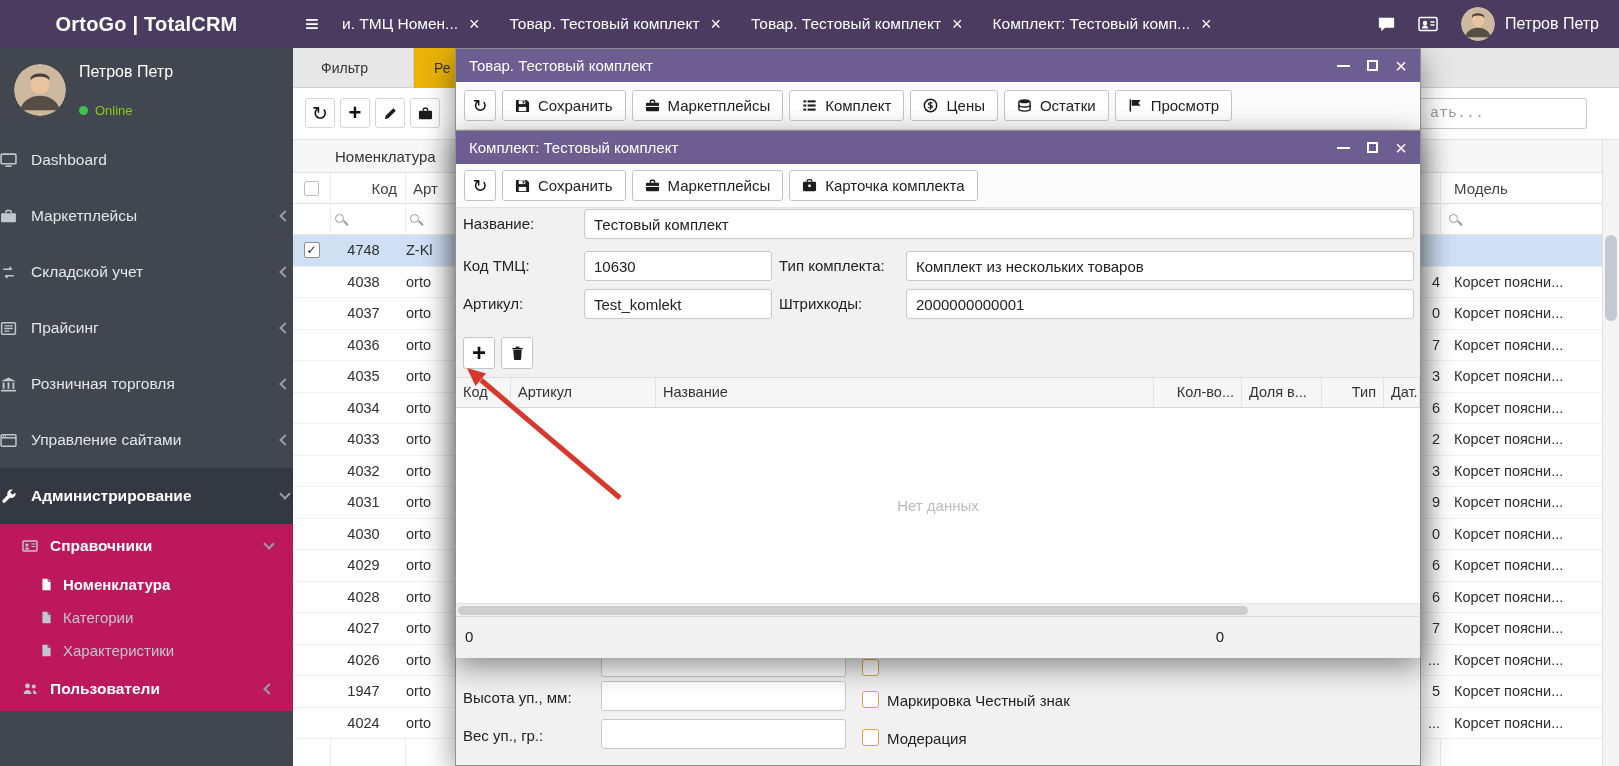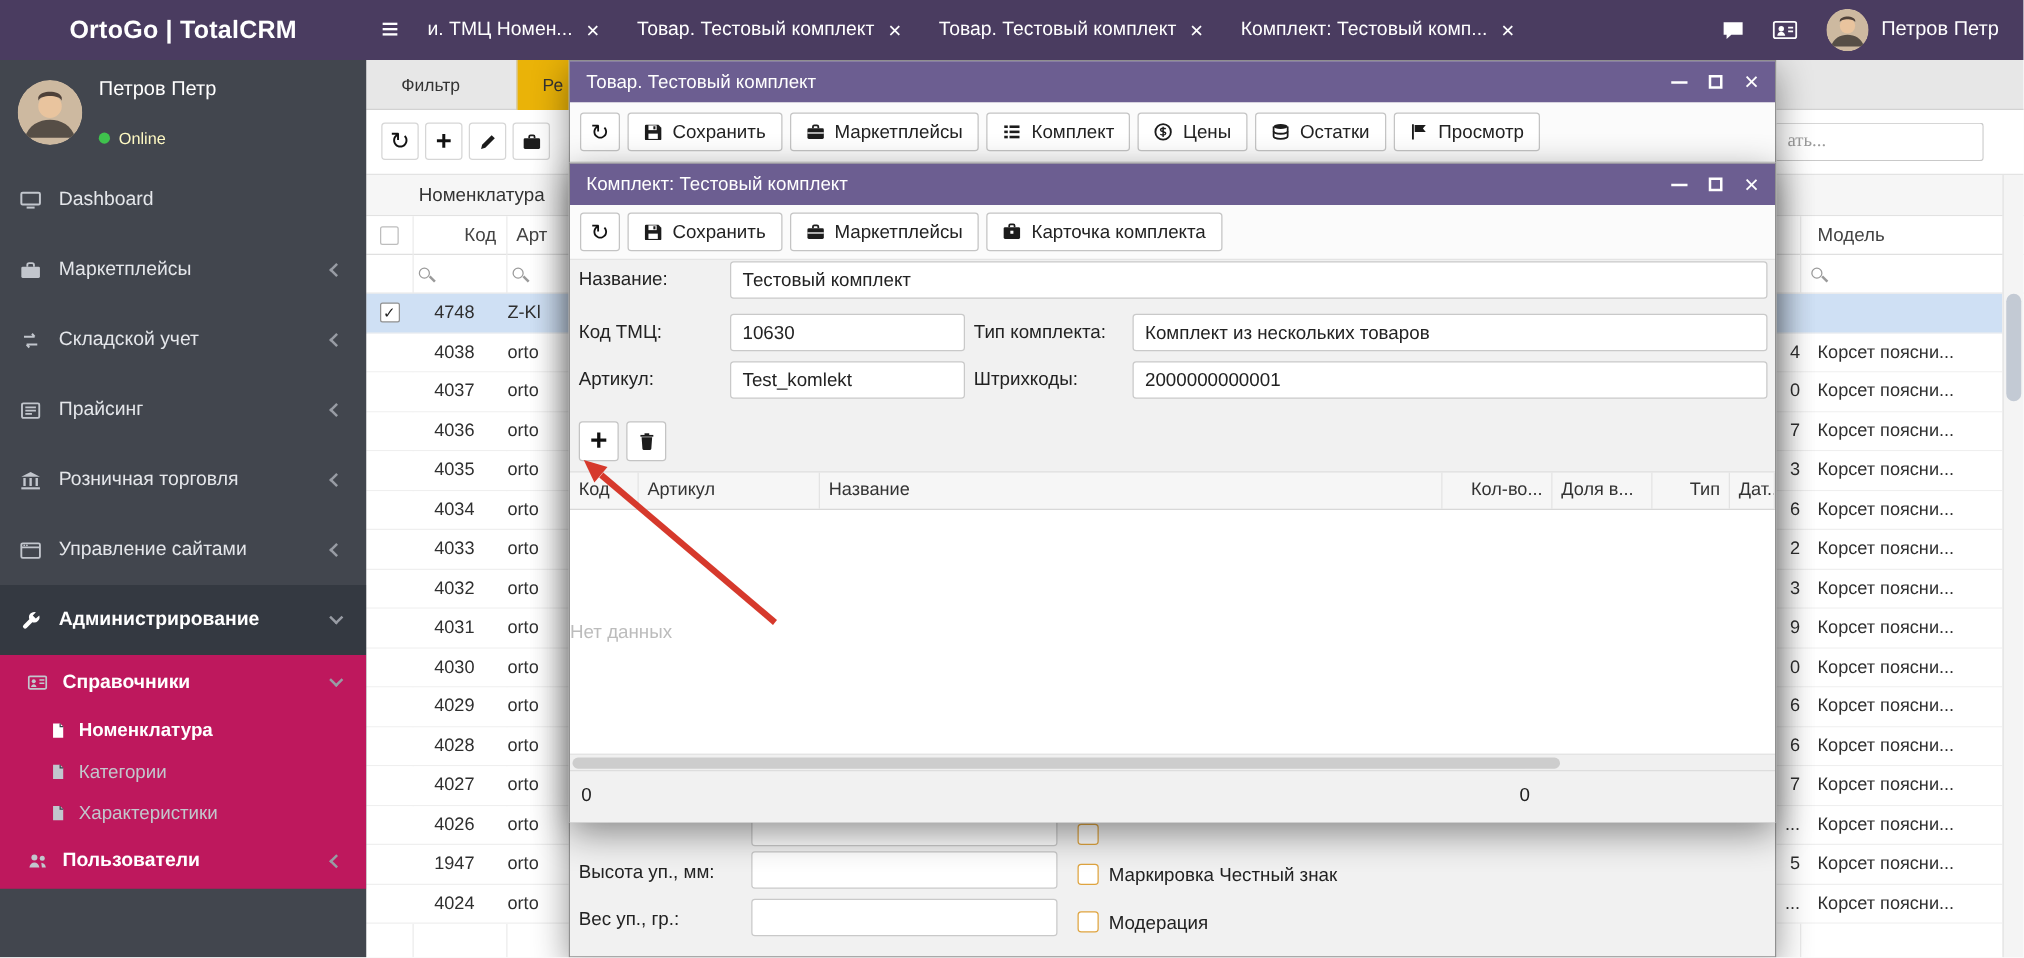--- a/index.html
+++ b/index.html
@@ -18,23 +18,23 @@
 .topicon{margin:0 11px;display:flex;align-items:center;cursor:pointer}
 .tb-ava{width:34px;height:34px;margin:0 10px 0 12px;flex:0 0 auto;border-radius:50%;overflow:hidden}
 .tb-user{font-size:16px;margin-right:20px;white-space:nowrap}
 
 
 .sidebar{position:absolute;left:0;top:48px;width:293px;height:718px;background:#42464e;z-index:35;color:#e4e6ea;overflow:hidden}
 .profile{height:84px;display:flex;align-items:center;padding:0 14px}
 .p-ava{width:52px;height:52px;flex:0 0 auto;border-radius:50%;overflow:hidden}
 .p-meta{margin-left:13px}
 .p-name{font-size:16px;color:#fff}
-.p-status{display:flex;align-items:center;gap:7px;font-size:13px;color:#fef9c3;margin-top:22px}
+.p-status{display:flex;align-items:center;gap:7px;font-size:13px;color:#84cc16;margin-top:22px}
 .dot{width:9px;height:9px;border-radius:50%;background:#3fc24d}
-.nitem{height:56px;display:flex;align-items:center;gap:14px;padding:0 16px;font-size:15.5px;cursor:pointer;color:#e4e6ea}
+.nitem{height:56px;display:flex;align-items:center;gap:14px;padding:0 0;font-size:15.5px;cursor:pointer;color:#e4e6ea}
 .nitem svg,.gitem svg,.sitem svg{color:#c2c6cd}
 .nitem .lbl,.gitem .lbl,.sitem .lbl{flex:1}
 .chev{width:8px;height:8px;border-right:2px solid #989ca4;border-bottom:2px solid #989ca4;transform:rotate(135deg);margin-right:4px;flex:0 0 8px}
 .chev.down{transform:rotate(45deg);margin-top:-5px}
 .nitem.active{background:#343941;color:#fff;font-weight:700}
 .nitem.active svg{color:#fff}
 .subwrap{background:#be185d}
 .gitem{height:44px;display:flex;align-items:center;gap:12px;padding:0 16px 0 22px;font-size:15.5px;font-weight:700;color:#fff;cursor:pointer}
 .sitem{height:33px;display:flex;align-items:center;gap:10px;padding:0 16px 0 40px;font-size:15px;color:#c3c7cd;cursor:pointer}
 .sitem.active{color:#fff;font-weight:700}
@@ -44,21 +44,21 @@
 .ws{position:absolute;left:293px;top:48px;width:1326px;height:718px;background:#fff;z-index:1}
 .ws-tabs{position:absolute;left:0;top:0;width:100%;height:40px;background:#e7e7e7;border-bottom:1px solid #d2d2d2}
 .ws-tab{position:absolute;top:0;height:40px;line-height:40px;font-size:14px;color:#333;padding:0 20px;cursor:pointer}
 .ws-tab.flt{left:8px}
 .ws-tab.reg{left:120px;background:#eab308;border-left:1px solid #d2d2d2;border-right:1px solid #d2d2d2}
 .ws-toolbar{position:absolute;left:0;top:40px;width:100%;height:52px;background:#fff;border-bottom:1px solid #e3e3e3}
 .icon-btn{position:absolute;top:10px;width:30px;height:30px;border:1px solid #d6d6d6;border-radius:3px;background:#fff;display:flex;align-items:center;justify-content:center;cursor:pointer}
 .icon-btn .glyph{font-size:19px;line-height:1;color:#111}
 .icon-btn .glyph.plus{font-size:22px;font-weight:700}
 .ib1{left:12px}.ib2{left:47px}.ib3{left:82px}.ib4{left:117px}
-.ws-search{position:absolute;left:1128px;top:50px;width:166px;height:31px;border:1px solid #c9c9c9;border-left:none;border-radius:0 3px 3px 0;padding:0 9px;font-size:15px;background:#fff;color:#8b5cf6;outline:none;font-family:Liberation Serif, serif}
+.ws-search{position:absolute;left:1128px;top:50px;width:166px;height:31px;border:1px solid #c9c9c9;border-left:none;border-radius:0 3px 3px 0;padding:0 9px;font-size:15px;background:#fff;color:#8b5cf6;outline:none;font-family:Liberation Mono, monospace}
 .ws-search::placeholder{color:#9c9c9c}
 .band-gh{position:absolute;left:0;top:92px;width:100%;height:33px;background:#f6f6f6;border-bottom:1px solid #e2e2e2}
 .gh-title{position:absolute;left:42px;top:0;line-height:33px;font-size:15px;color:#333}
 .band-ch{position:absolute;left:0;top:125px;width:100%;height:31px;background:#fff;border-bottom:1px solid #e0e0e0}
 .ch-cbx{position:absolute;left:11px;top:8px;width:15px;height:15px;border:1px solid #bdbdbd;border-radius:2px;background:#fff;cursor:pointer}
 .ch-code{position:absolute;left:37px;width:67px;top:0;line-height:31px;text-align:right;font-size:15px;color:#444}
 .ch-art{position:absolute;left:120px;top:0;line-height:31px;font-size:15px;color:#444}
 .ch-model{position:absolute;left:1161px;top:0;line-height:31px;font-size:15px;color:#444}
 .band-fl{position:absolute;left:0;top:156px;width:100%;height:31px;background:#fff;border-bottom:1px solid #e6e6e6}
 .mag{position:absolute;top:10px;width:9px;height:9px;border:1.7px solid #9a9a9a;border-radius:50%}
@@ -94,21 +94,21 @@
 .tbtn{height:31px;border:1px solid #c4c4c4;border-radius:3px;background:#fff;display:inline-flex;align-items:center;gap:8px;padding:0 12px;font-size:15px;color:#222;cursor:pointer;font-family:inherit;white-space:nowrap}
 .tbtn.ic0{width:32px;padding:0;justify-content:center}
 .tbtn .glyph{font-size:18px;line-height:1;color:#111}
 .kform-label{position:absolute;font-size:15px;color:#222;white-space:nowrap}
 .kinput{position:absolute;height:30px;border:1px solid #c9c9c9;border-radius:3px;background:#fff;padding:0 9px;font-size:15px;color:#222;font-family:inherit;outline:none}
 .kbtn{position:absolute;width:32px;height:32px;border:1px solid #c4c4c4;border-radius:3px;background:#fff;display:flex;align-items:center;justify-content:center;cursor:pointer}
 .kbtn .glyph{font-size:24px;font-weight:700;line-height:1;color:#111}
 .kgrid-h{position:absolute;left:0;top:246px;width:100%;height:31px;background:#f6f6f6;border-top:1px solid #ddd;border-bottom:1px solid #d8d8d8;display:flex}
 .kcol{line-height:29px;font-size:14.5px;color:#333;padding:0 7px;border-right:1px solid #e3e3e3;overflow:hidden;white-space:nowrap;flex:0 0 auto;cursor:pointer}
 .kcol.r{text-align:right}
-.kbody{position:absolute;left:0;top:277px;width:100%;height:195px;background:#fff;display:flex;align-items:center;}
+.kbody{position:absolute;left:0;top:277px;width:100%;height:195px;background:#fff;display:flex;align-items:center;justify-content:center}
 .kempty{color:#bcbcbc;font-size:15px}
 .khscroll{position:absolute;left:0;top:472px;width:100%;height:13px;background:#f0f0f0;border-top:1px solid #e4e4e4}
 .khthumb{position:absolute;left:2px;top:2px;width:790px;height:9px;background:#cdcdcd;border-radius:5px;cursor:pointer}
 .kfooter{position:absolute;left:0;top:485px;width:100%;height:42px;background:#f1f1f1;border-top:1px solid #ddd;font-size:15px;color:#222}
 .kf-left{position:absolute;left:9px;top:11px}
 .kf-sum{position:absolute;left:698px;top:11px;width:88px;text-align:right;padding-right:18px}
 .pm-label{position:absolute;font-size:15px;color:#222;white-space:nowrap}
 .pm-input{position:absolute;width:245px;height:30px;border:1px solid #c9c9c9;border-radius:3px;background:#fff;font-family:inherit;font-size:15px;padding:0 9px;outline:none}
 .pm-cbx{position:absolute;width:17px;height:17px;border:1px solid #dfa43f;border-radius:3px;background:#fff;cursor:pointer}
 .arrow{position:absolute;left:0;top:0;z-index:60;pointer-events:none}

